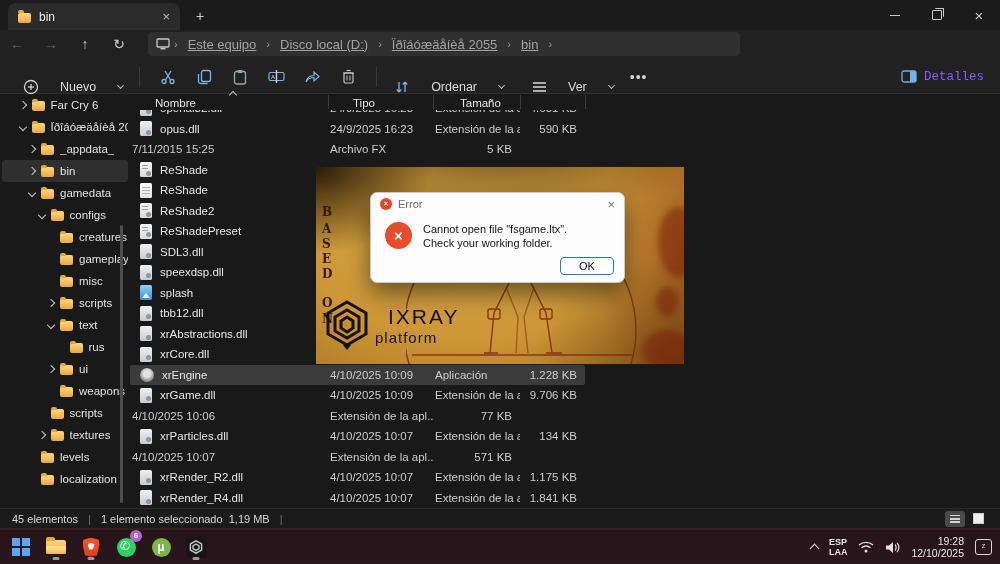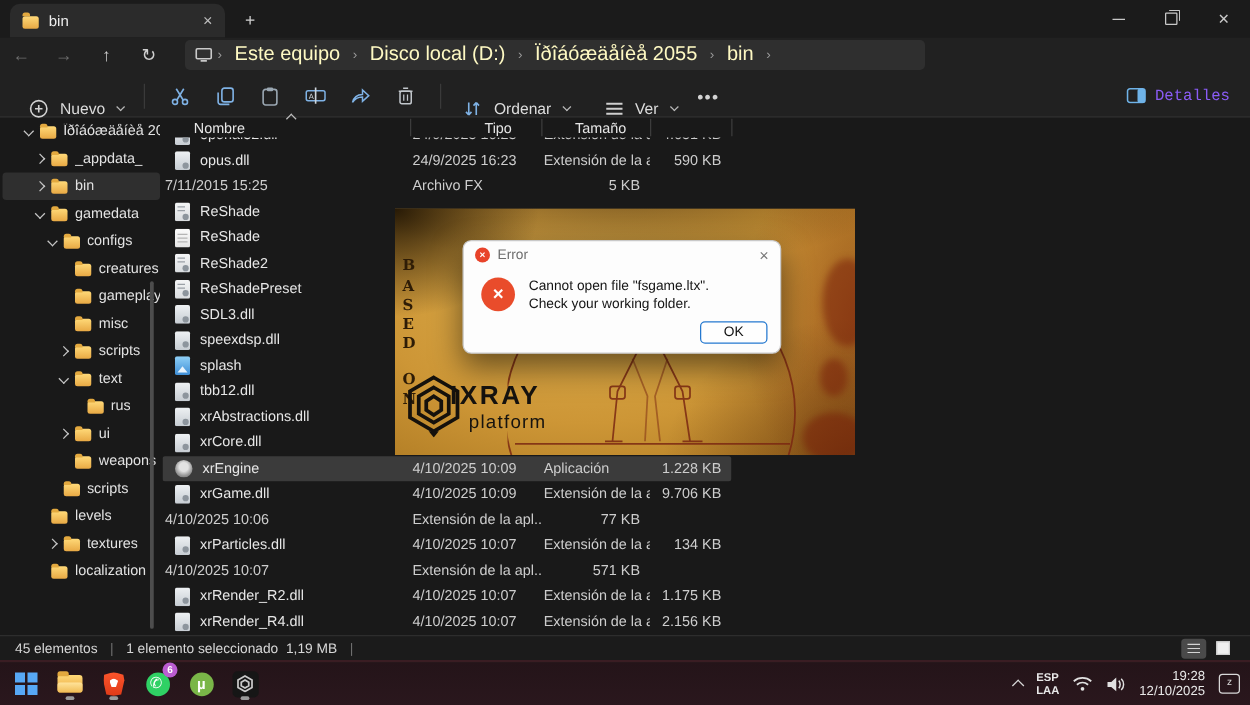--- a/index.html
+++ b/index.html
@@ -17,27 +17,27 @@
   .wbtn .bar{width:10px;height:1px;background:#c9c9c9;}
   .wbtn .restore{width:8px;height:8px;border:1px solid #c9c9c9;border-radius:1px;position:relative;}
   .wbtn .restore::before{content:"";position:absolute;left:2px;top:-3px;width:8px;height:8px;border:1px solid #c9c9c9;border-left:none;border-bottom:none;border-radius:1px;}
   
   .navtool{position:absolute;left:0;top:30px;width:1000px;height:64px;background:#212121;border-bottom:1px solid #2f2f2f;box-sizing:border-box;}
   .navrow{position:absolute;left:0;top:0;width:1000px;height:28px;display:flex;align-items:center;}
   .navbtn{width:34px;text-align:center;font-size:14px;}
   .dim{color:#6d6d6d;} .lit{color:#cfcfcf;}
   .crumbbar{position:absolute;left:148px;top:2px;width:592px;height:24px;background:#2f2f2f;border-radius:4px;
     display:flex;align-items:center;padding:0 8px;box-sizing:border-box;gap:4px;}
-  .crumb{color:#fef9c3;font-size:16px;padding:0 6px;white-space:nowrap;}
+  .crumb{color:#a3a3a3;font-size:13px;padding:0 6px;white-space:nowrap;text-decoration:underline;}
   .crumb-sep{color:#9a9a9a;font-size:11px;}
   .searchbar{position:absolute;left:748px;top:2px;width:244px;height:24px;background:#2f2f2f;border-radius:4px;
     display:flex;align-items:center;padding:0 10px;box-sizing:border-box;}
   .search-ph{flex:1;color:#9d9d9d;font-size:12px;}
   .toolrow{position:absolute;left:0;top:30px;width:1000px;height:33px;display:flex;align-items:center;padding:0 16px;box-sizing:border-box;}
-  .tbtn{display:flex;align-items:center;gap:8px;color:#dcdcdc;font-size:12.5px;padding:0 6px;margin-top:20px;}
+  .tbtn{display:flex;align-items:center;gap:20px;color:#dcdcdc;font-size:12.5px;padding:0 6px;margin-top:20px;}
   .tico{display:flex;align-items:center;justify-content:center;width:18px;height:18px;}
   .tdiv{width:1px;height:20px;background:#3a3a3a;margin:0 10px;}
   .caret{display:inline-block;width:4px;height:4px;border-right:1.2px solid #b9b9b9;border-bottom:1.2px solid #b9b9b9;transform:rotate(45deg);margin:-2px 0 0 2px;}
   .ellipsis{color:#d4d4d4;font-size:14px;letter-spacing:1px;margin-left:10px;}
   .details-group{margin-left:auto;display:flex;align-items:center;gap:7px;color:#8b5cf6;font-size:12.5px;font-family:Liberation Mono, monospace;}
   
   .sidebar{position:absolute;left:0;top:94px;width:130px;height:414px;overflow:hidden;}
   .titem{height:22px;display:flex;align-items:center;gap:6px;box-sizing:border-box;border-radius:3px;margin:0 2px;}
   .titem.sel{background:#2f2f2f;}
   .chev{display:inline-block;width:5px;height:5px;border-right:1.3px solid #c6c6c6;border-bottom:1.3px solid #c6c6c6;flex:none;}
@@ -72,21 +72,21 @@
   
   .splash{position:absolute;left:316px;top:167px;width:368px;height:197px;z-index:5;overflow:hidden;
     background:
       radial-gradient(160px 120px at 0% 0%, rgba(18,10,0,.88), transparent 72%),
       radial-gradient(220px 170px at 100% 105%, rgba(70,25,6,.55), transparent 70%),
       radial-gradient(130px 210px at 101% 45%, rgba(115,32,10,.45), transparent 72%),
       radial-gradient(300px 90px at 50% -10%, rgba(40,22,4,.55), transparent 75%),
       radial-gradient(125% 145% at 42% 32%, #dcae4e 0%, #cd9636 38%, #b07c24 62%, #7d5517 86%, #5a3a10 100%);}
   .stain{position:absolute;border-radius:50%;filter:blur(3px);background:rgba(118,26,8,.5);}
   .vletter{position:absolute;left:6px;font-family:"DejaVu Serif","Liberation Serif",serif;font-weight:bold;font-size:12px;color:#2e1c06;}
-  .brand{position:absolute;left:44px;top:138px;font-size:21px;font-weight:bold;letter-spacing:2px;color:#16130f;}
+  .brand{position:absolute;left:72px;top:138px;font-size:21px;font-weight:normal;letter-spacing:2px;color:#16130f;}
   .brand-sub{position:absolute;left:59px;top:162px;font-size:15px;color:#16130f;letter-spacing:1px;}
   
   .dialog{position:absolute;left:370px;top:192px;width:255px;height:91px;z-index:6;background:#fdfdfd;border:1px solid #c9c9c9;
     border-radius:7px;box-shadow:0 10px 24px rgba(0,0,0,.5);box-sizing:border-box;}
   .dlg-title{position:absolute;left:0;top:0;width:100%;height:22px;display:flex;align-items:center;padding:0 9px;box-sizing:border-box;gap:6px;}
   .dlg-ico-sm{width:12px;height:12px;border-radius:50%;background:#e8432a;color:#fff;font-size:8px;line-height:12px;text-align:center;font-weight:bold;}
   .dlg-title-text{flex:1;font-size:11px;color:#6d6d6d;}
   .dlg-close{color:#7a7a7a;font-size:13px;}
   .dlg-err{position:absolute;left:14px;top:29px;width:27px;height:27px;border-radius:50%;background:#e94c2b;color:#fff;
     font-size:15px;font-weight:bold;display:flex;align-items:center;justify-content:center;}
@@ -256,20 +256,25 @@
           <rect x="1" y="1" width="14" height="11" rx="2" fill="none" stroke="#6fb3e8" stroke-width="1.3"></rect>
           <rect x="9" y="1" width="6" height="11" rx="1.5" fill="#6fb3e8"></rect>
         </svg>
         <span>Detalles</span>
       </div>
     </div>
   </div>
 
   <div class="sidebar" id="sidebar">
       <div class="titem" style="padding-left: 17.5px;">
+    <span class="chev right"></span>
+    <span class="folder"></span>
+    <span class="tlabel">Far Cry 6</span>
+  </div>
+      <div class="titem" style="padding-left: 17.5px;">
     <span class="chev down"></span>
     <span class="folder"></span>
     <span class="tlabel">Ïðîáóæäåíèå 2055</span>
   </div>
       <div class="titem" style="padding-left: 27px;">
     <span class="chev right"></span>
     <span class="folder"></span>
     <span class="tlabel">_appdata_</span>
   </div>
       <div class="titem sel" style="padding-left: 27px;">
@@ -325,44 +330,44 @@
       <div class="titem" style="padding-left: 46px;">
     <span class="chev none"></span>
     <span class="folder"></span>
     <span class="tlabel">weapons</span>
   </div>
       <div class="titem" style="padding-left: 36.5px;">
     <span class="chev none"></span>
     <span class="folder"></span>
     <span class="tlabel">scripts</span>
   </div>
-      <div class="titem" style="padding-left: 27px;">
-    <span class="chev none"></span>
-    <span class="folder"></span>
-    <span class="tlabel">levels</span>
-  </div>
       <div class="titem" style="padding-left: 36.5px;">
     <span class="chev right"></span>
     <span class="folder"></span>
     <span class="tlabel">textures</span>
+  </div>
+      <div class="titem" style="padding-left: 27px;">
+    <span class="chev none"></span>
+    <span class="folder"></span>
+    <span class="tlabel">levels</span>
   </div>
       <div class="titem" style="padding-left: 27px;">
     <span class="chev none"></span>
     <span class="folder"></span>
     <span class="tlabel">localization</span>
   </div>
     </div>
   <div class="sb-scroll"></div>
 
   <div class="flist-header">
     <div style="padding-left:25px;position:relative;">
       <span>Nombre</span>
       <span class="sort-up"></span>
     </div>
-    <div style="padding-left:14px;text-align:center;"><span>Tipo</span></div>
+    <div style="padding-left:14px;"><span>Tipo</span></div>
     <div style="padding-left:5px;"><span>Tamaño</span></div>
   </div>
   <div class="hsep" style="left:328px;top:95px;"></div>
   <div class="hsep" style="left:433px;top:95px;"></div>
   <div class="hsep" style="left:520px;top:95px;"></div>
   <div class="hsep" style="left:585px;top:95px;"></div>
 
   <div class="rows" id="rows">
       <div class="frow clipped">
     <div class="fname">
@@ -523,21 +528,21 @@
     <div class="ftype">Extensión de la apl...</div>
     <div class="fsize">1.175 KB</div>
   </div>
       <div class="frow">
     <div class="fname">
           <span class="fico dll"></span>
           <span class="ftext">xrRender_R4.dll</span>
         </div>
     <div class="fdate">4/10/2025 10:07</div>
     <div class="ftype">Extensión de la apl...</div>
-    <div class="fsize">2.156 KB</div>
+    <div class="fsize">1.841 KB</div>
   </div>
     </div>
 
   <div class="splash">
     <div class="stain" style="right:-14px;top:40px;width:40px;height:70px;"></div>
     <div class="stain" style="right:6px;top:120px;width:22px;height:30px;"></div>
     <div class="stain" style="right:-8px;bottom:-6px;width:50px;height:40px;"></div>
     <svg style="position:absolute;left:90px;top:0;" width="278" height="197" viewBox="0 0 278 197">
       <g fill="none" stroke="#7b2812" stroke-width="1.4" opacity="0.85">
         <circle cx="114" cy="163" r="116"></circle>

